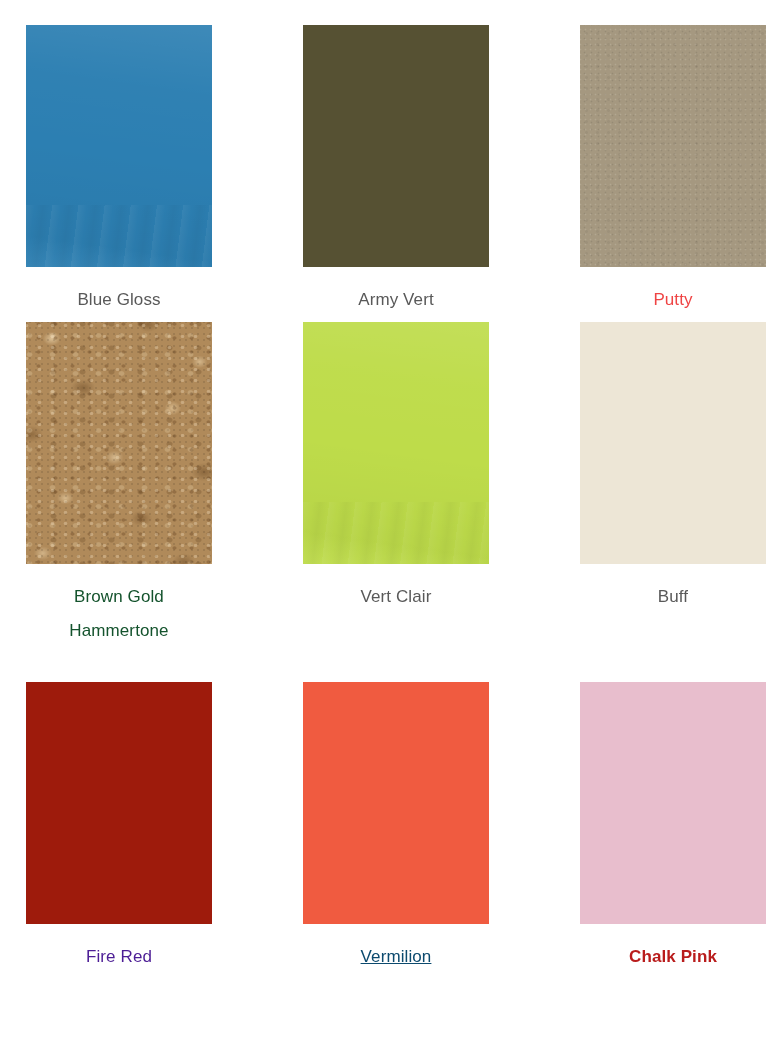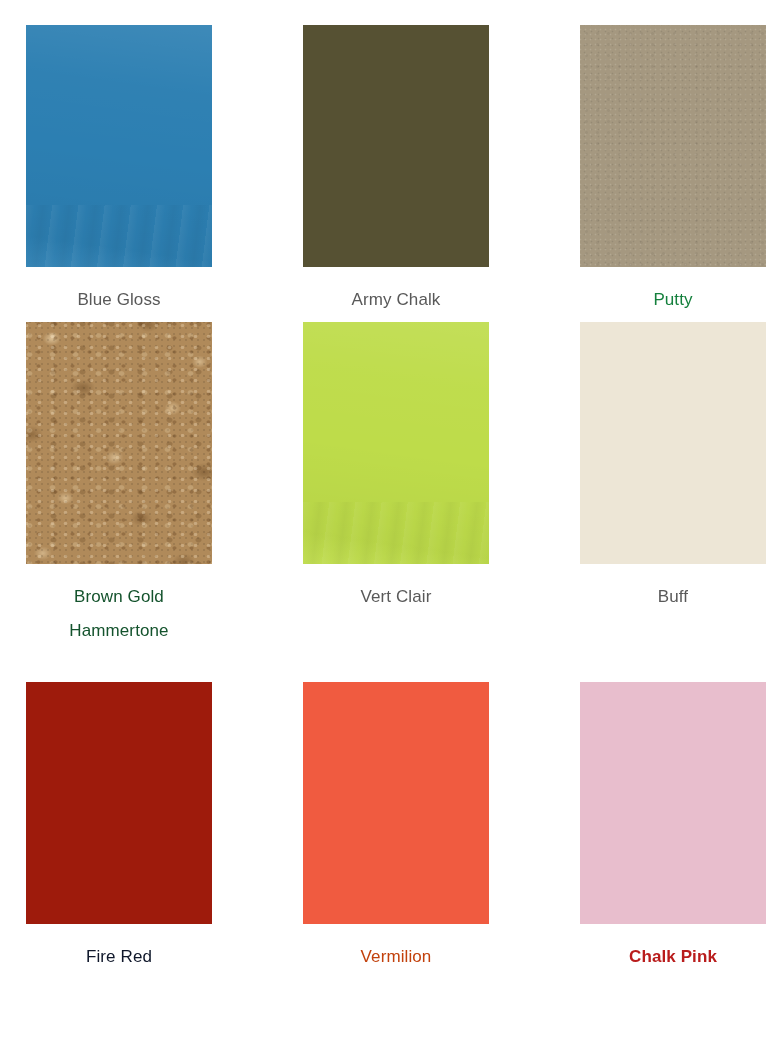--- a/index.html
+++ b/index.html
@@ -140,52 +140,52 @@
 
 <div id="swatch-grid">
 
   <div class="swatch-cell">
     <div class="swatch-chip finish-gloss" style="background-color: rgb(44, 127, 178);"></div>
     <div class="swatch-label" style="color: rgb(89, 89, 89);">Blue Gloss</div>
   </div>
 
   <div class="swatch-cell">
     <div class="swatch-chip finish-flat" style="background-color: rgb(86, 81, 51);"></div>
-    <div class="swatch-label" style="color: rgb(89, 89, 89);">Army Chalk</div>
+    <div class="swatch-label" style="color: rgb(89, 89, 89);">Army Vert</div>
   </div>
 
   <div class="swatch-cell">
     <div class="swatch-chip finish-grain" style="background-color: rgb(165, 152, 128);"></div>
-    <div class="swatch-label" style="color: #15803d;">Putty</div>
+    <div class="swatch-label" style="color: #ef4444;">Putty</div>
   </div>
 
   <div class="swatch-cell">
     <div class="swatch-chip finish-hammertone" style="background-color: rgb(176, 138, 90);"></div>
     <div class="swatch-label" style="color: #14532d;">Brown Gold
 Hammertone</div>
   </div>
 
   <div class="swatch-cell">
     <div class="swatch-chip finish-gloss" style="background-color: rgb(190, 220, 74);"></div>
     <div class="swatch-label" style="color: rgb(89, 89, 89);">Vert Clair</div>
   </div>
 
   <div class="swatch-cell">
     <div class="swatch-chip finish-flat" style="background-color: rgb(237, 230, 214);"></div>
     <div class="swatch-label" style="color: rgb(89, 89, 89);">Buff</div>
   </div>
 
   <div class="swatch-cell">
     <div class="swatch-chip finish-flat" style="background-color: rgb(158, 27, 12);"></div>
-    <div class="swatch-label" style="color: #0f172a;">Fire Red</div>
+    <div class="swatch-label" style="color: #4c1d95;">Fire Red</div>
   </div>
 
   <div class="swatch-cell">
     <div class="swatch-chip finish-flat" style="background-color: rgb(240, 91, 64);"></div>
-    <div class="swatch-label" style="color: #c2410c;">Vermilion</div>
+    <div class="swatch-label" style="color: #0c4a6e; text-decoration: underline;">Vermilion</div>
   </div>
 
   <div class="swatch-cell">
     <div class="swatch-chip finish-flat" style="background-color: rgb(232, 190, 205);"></div>
     <div class="swatch-label" style="color: #b91c1c; font-weight: bold;">Chalk Pink</div>
   </div>
 
 </div>
 
 </body></html>

